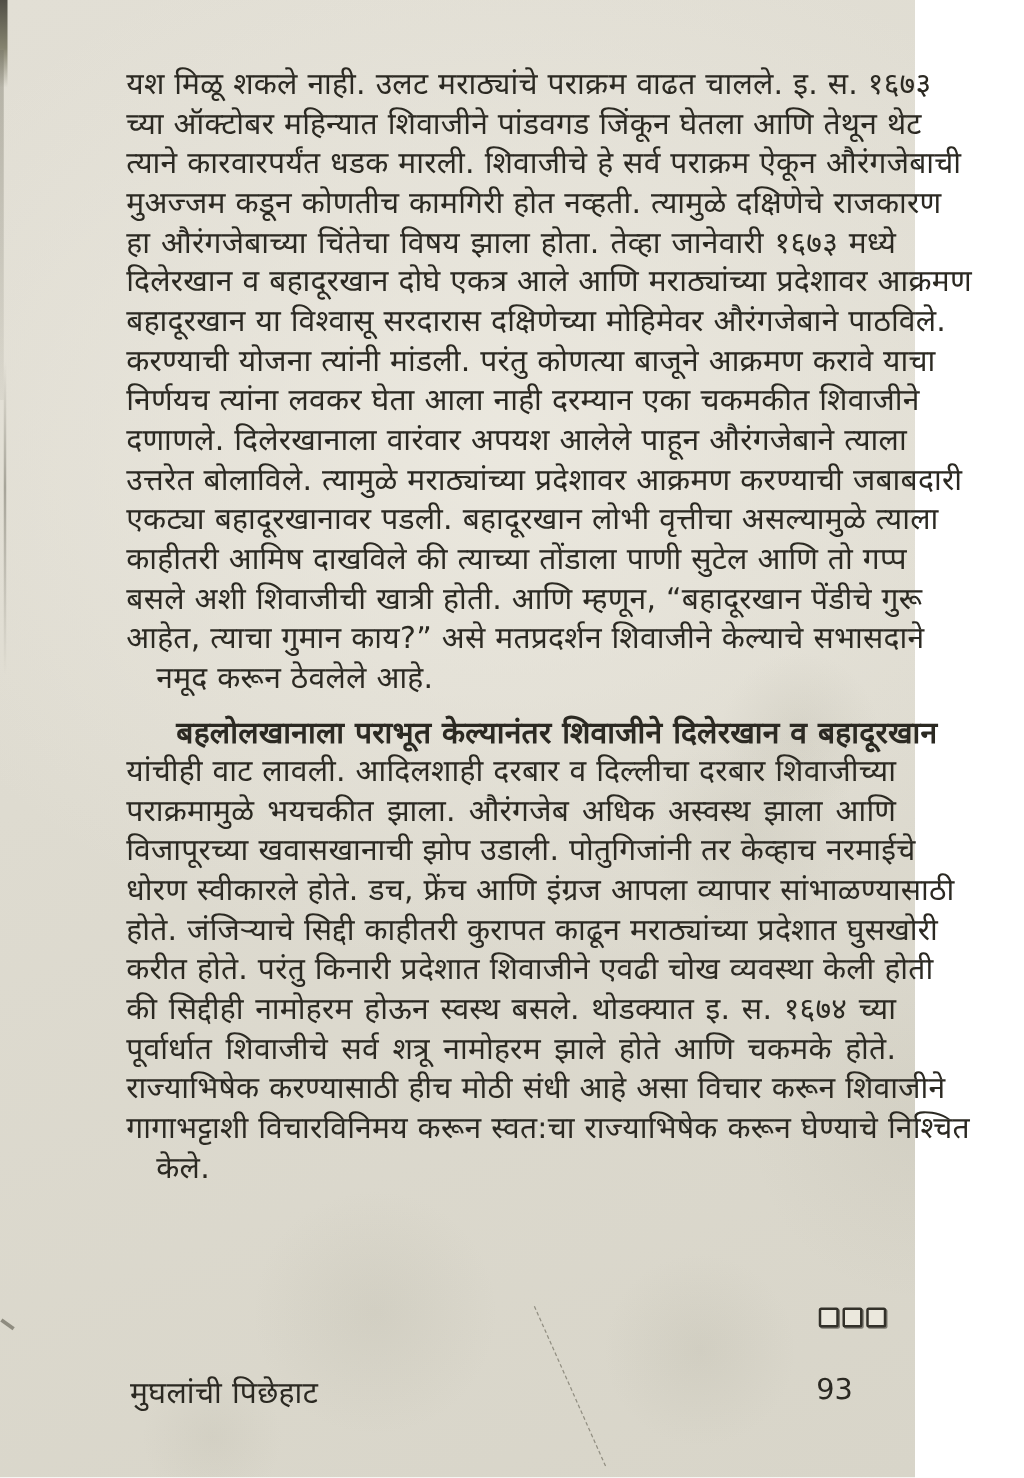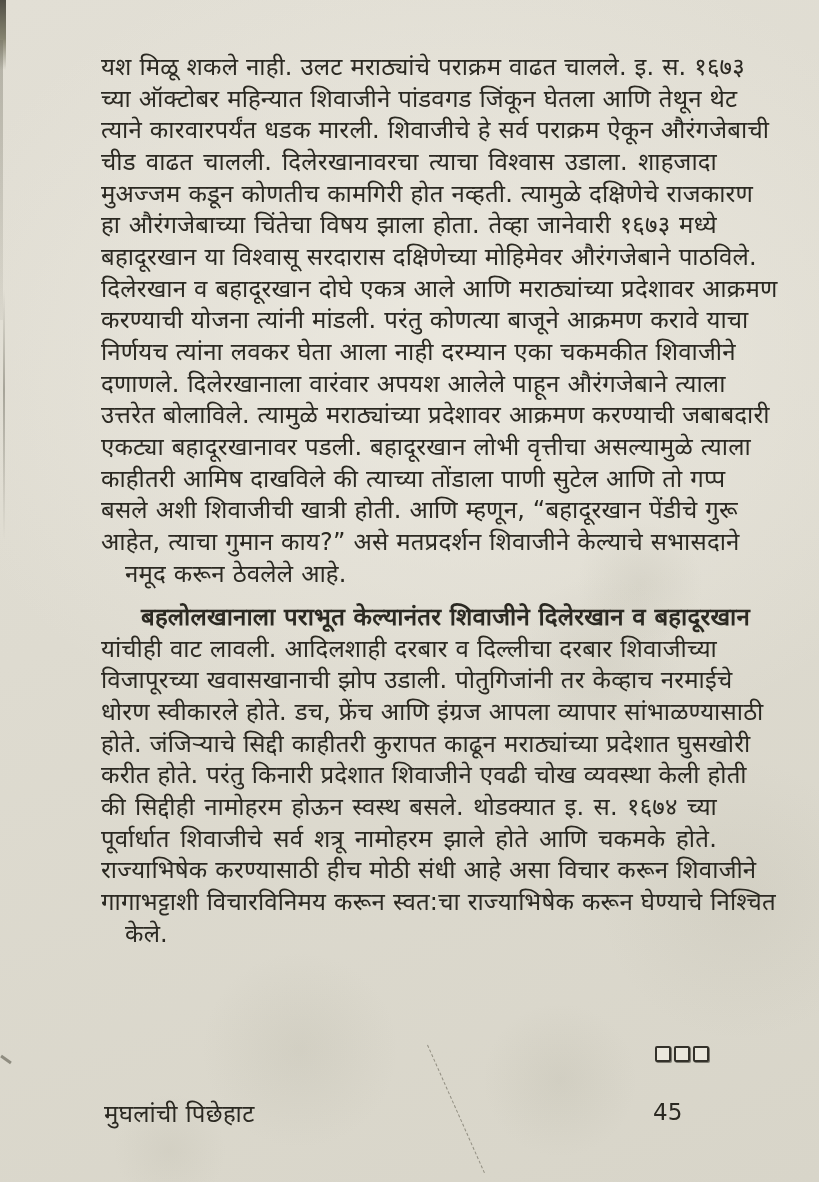--- a/index.html
+++ b/index.html
@@ -5,21 +5,21 @@
   html, body {
     margin: 0;
     padding: 0;
     width: 819px;
     height: 1182px;
     overflow: hidden;
     font-family: "DejaVu Sans", sans-serif;
   }
   .page {
     position: relative;
-    width: 819px;
+    width: 732px;
     height: 1182px;
     background:
       radial-gradient(ellipse 900px 700px at 55% 30%, rgba(236,233,224,0.9) 0%, rgba(236,233,224,0) 60%),
       linear-gradient(160deg, #e2dfd5 0%, #dedbd0 45%, #d8d5c9 100%);
   }
   
   .texture {
     position: absolute;
     inset: 0;
     background:
@@ -136,52 +136,52 @@
   <div class="edge-strip-left"></div>
   <div class="crease-line"></div>
   <div class="corner-mark"></div>
   <div class="scratch-mark"></div>
 
   <div class="text-block">
     <div class="para">
         <div class="line">यश मिळू शकले नाही. उलट मराठ्यांचे पराक्रम वाढत चालले. इ. स. १६७३</div>
         <div class="line">च्या ऑक्टोबर महिन्यात शिवाजीने पांडवगड जिंकून घेतला आणि तेथून थेट</div>
         <div class="line">त्याने कारवारपर्यंत धडक मारली. शिवाजीचे हे सर्व पराक्रम ऐकून औरंगजेबाची</div>
-        <div class="line">चीड वाढत चालली. दिलेरखानावरचा त्याचा विश्वास उडाला. शाहजादा</div>
         <div class="line">मुअज्जम कडून कोणतीच कामगिरी होत नव्हती. त्यामुळे दक्षिणेचे राजकारण</div>
         <div class="line">हा औरंगजेबाच्या चिंतेचा विषय झाला होता. तेव्हा जानेवारी १६७३ मध्ये</div>
+        <div class="line">दिलेरखान व बहादूरखान दोघे एकत्र आले आणि मराठ्यांच्या प्रदेशावर आक्रमण</div>
         <div class="line">बहादूरखान या विश्वासू सरदारास दक्षिणेच्या मोहिमेवर औरंगजेबाने पाठविले.</div>
-        <div class="line">दिलेरखान व बहादूरखान दोघे एकत्र आले आणि मराठ्यांच्या प्रदेशावर आक्रमण</div>
         <div class="line">करण्याची योजना त्यांनी मांडली. परंतु कोणत्या बाजूने आक्रमण करावे याचा</div>
         <div class="line">निर्णयच त्यांना लवकर घेता आला नाही दरम्यान एका चकमकीत शिवाजीने</div>
         <div class="line">दणाणले. दिलेरखानाला वारंवार अपयश आलेले पाहून औरंगजेबाने त्याला</div>
         <div class="line">उत्तरेत बोलाविले. त्यामुळे मराठ्यांच्या प्रदेशावर आक्रमण करण्याची जबाबदारी</div>
         <div class="line">एकट्या बहादूरखानावर पडली. बहादूरखान लोभी वृत्तीचा असल्यामुळे त्याला</div>
         <div class="line">काहीतरी आमिष दाखविले की त्याच्या तोंडाला पाणी सुटेल आणि तो गप्प</div>
         <div class="line">बसले अशी शिवाजीची खात्री होती. आणि म्हणून, “बहादूरखान पेंडीचे गुरू</div>
         <div class="line">आहेत, त्याचा गुमान काय?” असे मतप्रदर्शन शिवाजीने केल्याचे सभासदाने</div>
         <div class="line last">नमूद करून ठेवलेले आहे.</div>
       </div>
     <div class="para indent">
         <div class="line">बहलोलखानाला पराभूत केल्यानंतर शिवाजीने दिलेरखान व बहादूरखान</div>
         <div class="line">यांचीही वाट लावली. आदिलशाही दरबार व दिल्लीचा दरबार शिवाजीच्या</div>
+        <div class="line">पराक्रमामुळे भयचकीत झाला. औरंगजेब अधिक अस्वस्थ झाला आणि</div>
         <div class="line">विजापूरच्या खवासखानाची झोप उडाली. पोतुगिजांनी तर केव्हाच नरमाईचे</div>
         <div class="line">धोरण स्वीकारले होते. डच, फ्रेंच आणि इंग्रज आपला व्यापार सांभाळण्यासाठी</div>
         <div class="line">होते. जंजिऱ्याचे सिद्दी काहीतरी कुरापत काढून मराठ्यांच्या प्रदेशात घुसखोरी</div>
         <div class="line">करीत होते. परंतु किनारी प्रदेशात शिवाजीने एवढी चोख व्यवस्था केली होती</div>
         <div class="line">की सिद्दीही नामोहरम होऊन स्वस्थ बसले. थोडक्यात इ. स. १६७४ च्या</div>
         <div class="line">पूर्वार्धात शिवाजीचे सर्व शत्रू नामोहरम झाले होते आणि चकमके होते.</div>
         <div class="line">राज्याभिषेक करण्यासाठी हीच मोठी संधी आहे असा विचार करून शिवाजीने</div>
         <div class="line">गागाभट्टाशी विचारविनिमय करून स्वत:चा राज्याभिषेक करून घेण्याचे निश्चित</div>
         <div class="line last">केले.</div>
       </div>
   </div>
 
   <div class="end-marker">
       <span class="sq"></span>
       <span class="sq"></span>
       <span class="sq"></span>
     </div>
 
   <div class="footer-title">मुघलांची पिछेहाट</div>
-  <div class="page-number">45</div>
+  <div class="page-number">93</div>
 
 </div>
 
 </body></html>

